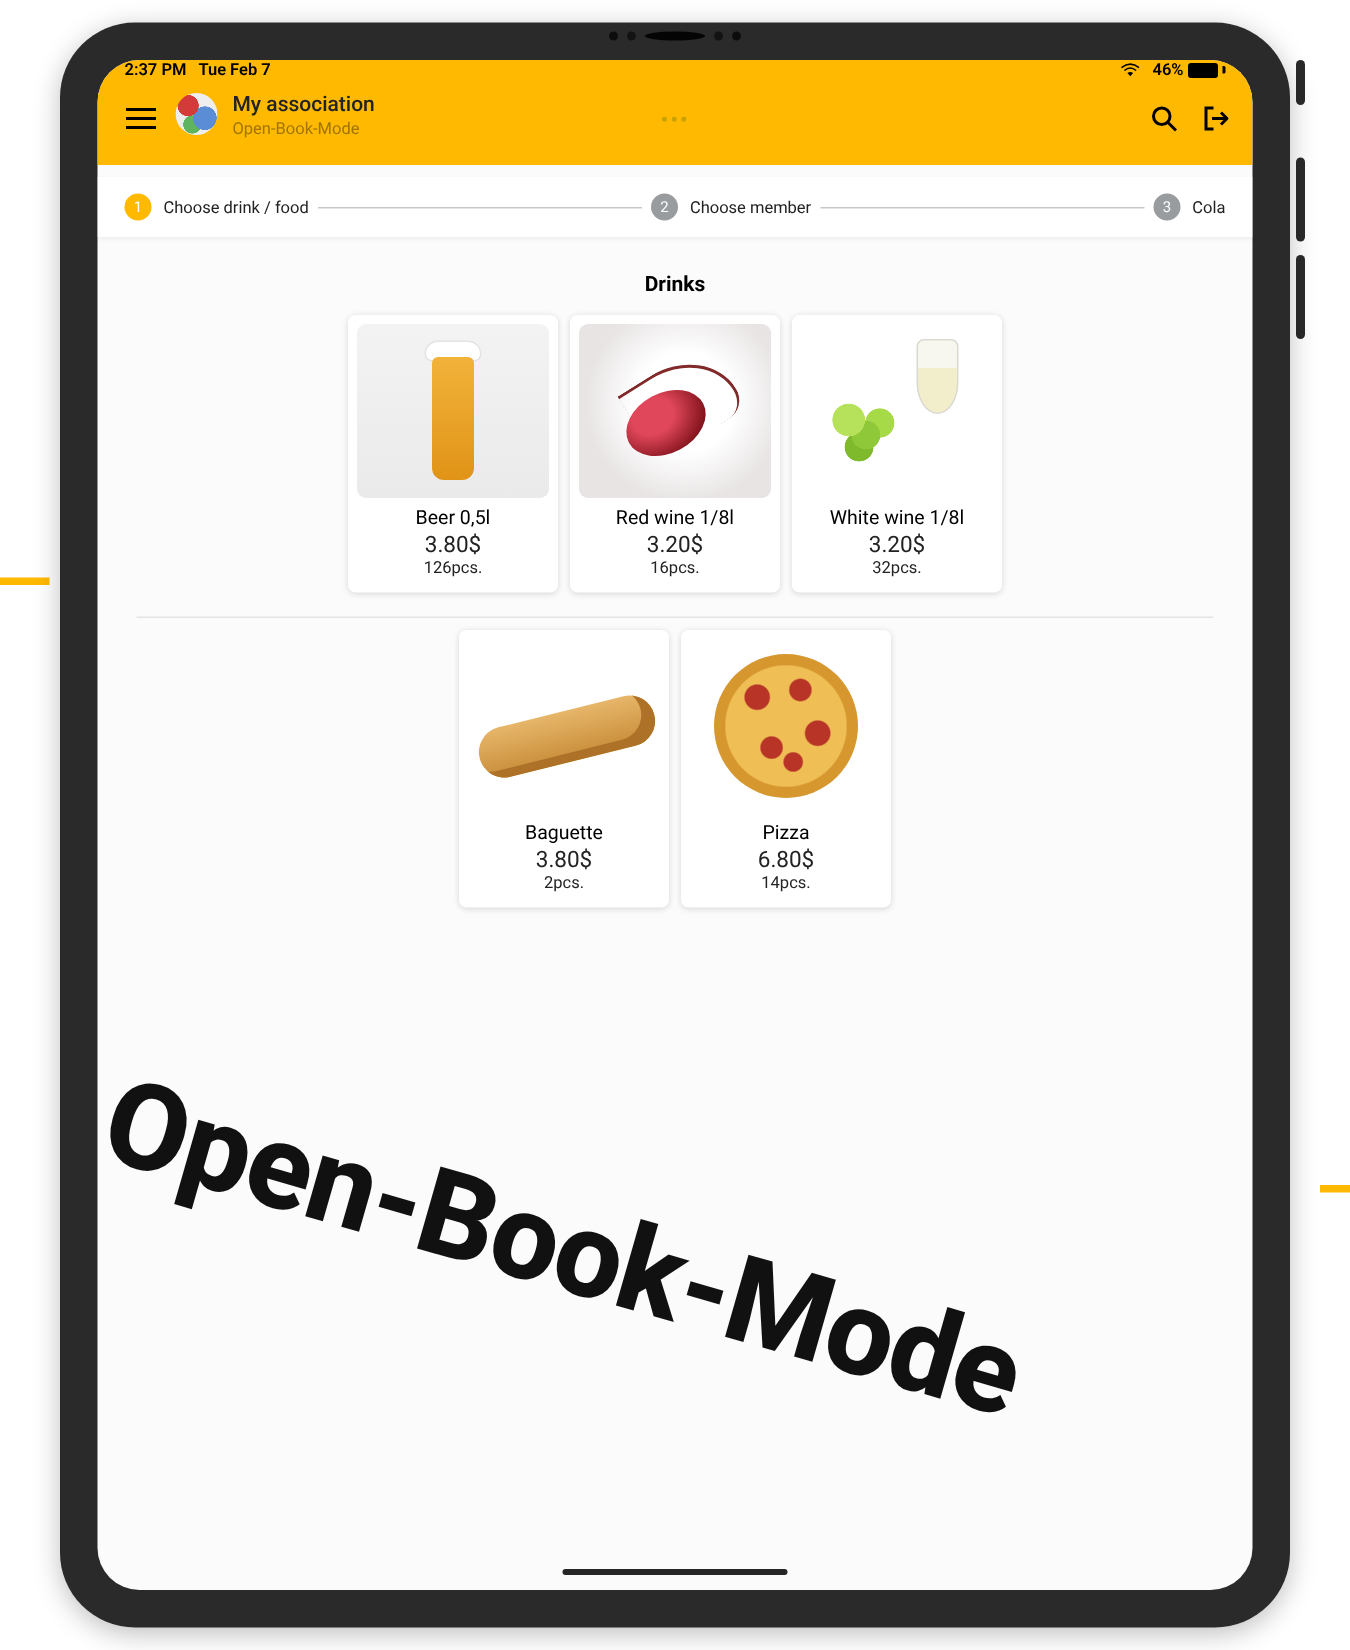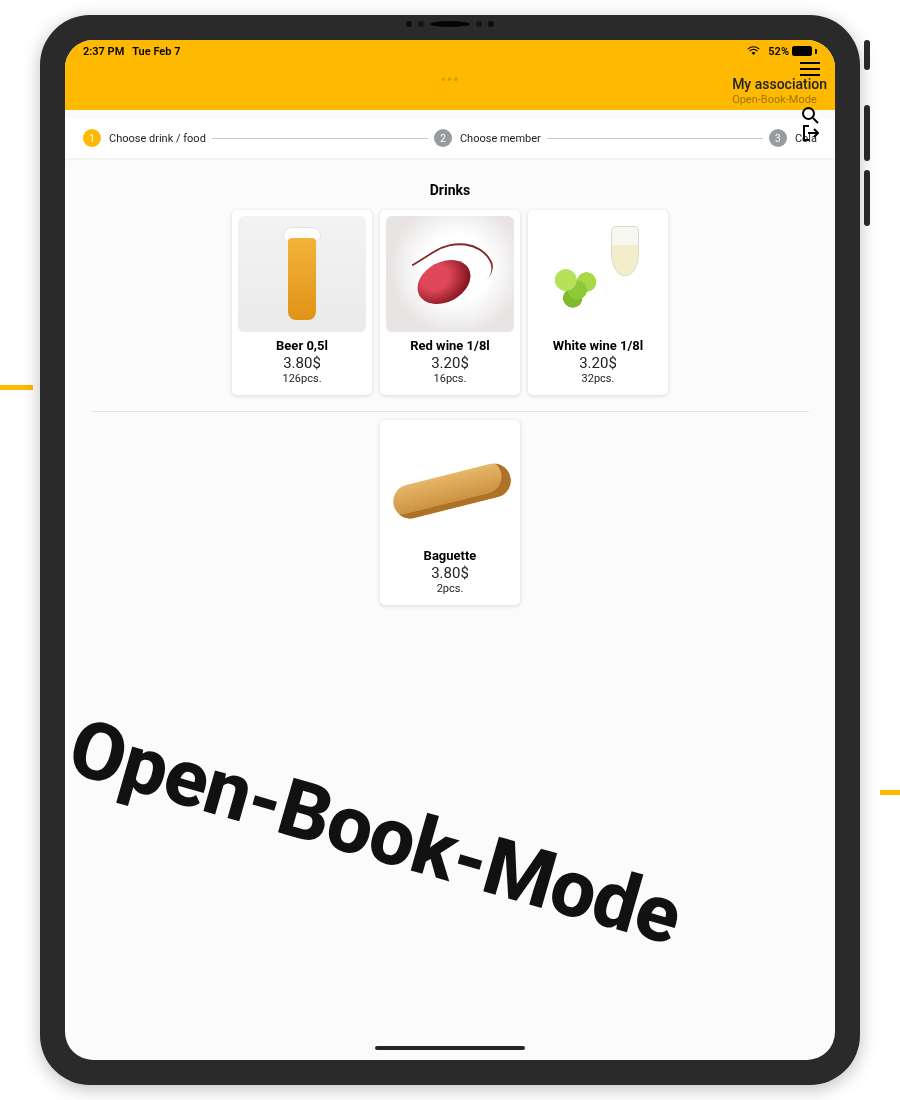--- a/index.html
+++ b/index.html
@@ -39,29 +39,29 @@
   .sensors{position:absolute;top:6px;left:50%;transform:translateX(-50%);display:flex;gap:6px;align-items:center;z-index:5;}
   .sensors span{display:inline-block;background:#000;border-radius:50%;}
   .dot1{width:6px;height:6px;opacity:.7}
   .dot2{width:6px;height:6px;opacity:.55}
   .pill{width:40px;height:6px;border-radius:3px;opacity:.9}
   .dot3{width:6px;height:6px;opacity:.55}
   .dot4{width:6px;height:6px;opacity:.7}
   .ellipsis-top{position:absolute;top:30px;left:50%;transform:translateX(-50%);color:#c9a100;font-size:16px;letter-spacing:1px;z-index:3;}
 
   
-  .status{position:absolute;top:0;left:0;right:0;height:22px;background:var(--accent);display:flex;justify-content:space-between;align-items:center;padding:0 18px;font-size:11px;font-weight:600;z-index:2;}
+  .status{position:absolute;top:0;left:0;right:0;height:22px;background:var(--accent);display:flex;justify-content:space-between;align-items:flex-start;padding:0 18px;font-size:11px;font-weight:600;z-index:2;}
   .status .left, .status .right{display:flex;gap:8px;align-items:center;}
   .wifi{width:13px;height:10px;}
   .batt{display:flex;align-items:center;gap:3px;}
   .batt-body{width:20px;height:10px;border:1px solid #000;border-radius:2px;position:relative;background:#000;}
   .batt-tip{width:2px;height:5px;background:#000;border-radius:0 1px 1px 0;}
 
   
-  .header{position:absolute;top:22px;left:0;right:0;height:48px;background:var(--accent);display:flex;align-items:flex-end;padding:0 8px 12px 12px;z-index:2;flex-direction:column;}
+  .header{position:absolute;top:22px;left:0;right:0;height:48px;background:var(--accent);display:flex;align-items:flex-start;padding:0 8px 12px 12px;z-index:2;}
   .menu-icon,.search-icon,.logout-icon{width:34px;height:34px;display:flex;align-items:center;justify-content:center;cursor:pointer;}
   .avatar{width:28px;height:28px;border-radius:50%;margin-left:6px;background:
     radial-gradient(circle at 30% 30%,#d43a3a 0 25%,transparent 26%),
     radial-gradient(circle at 70% 60%,#5a8dd6 0 30%,transparent 31%),
     radial-gradient(circle at 40% 75%,#5fb45f 0 22%,transparent 23%),
     #eee;
   }
   .title-block{margin-left:10px;line-height:1.2;}
   .title{font-size:14px;font-weight:500;color:#222;}
   .subtitle{font-size:11px;color:#a07400;}
@@ -74,21 +74,21 @@
   .step.active .step-num{background:var(--accent);}
   .step-label{font-size:11px;color:#222;white-space:nowrap;text-align:center;}
   .step-line{flex:1;height:1px;background:var(--grey-light);margin:0 6px;}
 
   
   .content{position:absolute;top:118px;left:0;right:0;bottom:0;overflow:auto;padding:18px 26px 0;}
   .section-title{text-align:center;font-size:14px;font-weight:700;margin:6px 0 12px;}
   .grid{display:flex;justify-content:center;gap:8px;flex-wrap:wrap;}
   .card{width:140px;background:var(--card);border-radius:5px;box-shadow:0 1px 4px rgba(0,0,0,.15);padding:6px 6px 10px;text-align:center;cursor:pointer;}
   .card-img{width:100%;height:116px;border-radius:6px;background:#efefef;position:relative;overflow:hidden;}
-  .card-name{font-size:13px;font-weight:700;margin-top:6px;}
+  .card-name{font-size:13px;font-weight:400;margin-top:6px;}
   .card-price{font-size:15px;color:#222;margin-top:1px;}
   .card-qty{font-size:11px;color:#222;}
 
   .divider{height:1px;background:#e4e4e4;margin:16px 0 8px;}
 
   
   .beer{background:linear-gradient(#f3f3f3,#eaeaea);}
   .beer::before{content:"";position:absolute;left:50%;top:12px;transform:translateX(-50%);width:36px;height:12px;background:#fff;border-radius:8px 8px 4px 4px;box-shadow:0 0 0 1px #e3e3e3;}
   .beer::after{content:"";position:absolute;left:50%;top:22px;transform:translateX(-50%);width:28px;height:82px;background:linear-gradient(#f2b33a,#e09317);border-radius:4px 4px 8px 8px;}
   .cola{background:linear-gradient(#7d5d40 0 45%,#4a2f18 45% 100%);}
@@ -146,21 +146,21 @@
         <span>2:37 PM</span>
         <span>Tue Feb 7</span>
       </div>
       <div class="right">
         <svg class="wifi" viewBox="0 0 20 14">
           <path d="M10 13 L7 9.5 Q10 7.5 13 9.5 Z" fill="#000"></path>
           <path d="M4 7 Q10 2 16 7" stroke="#000" stroke-width="1.6" fill="none"></path>
           <path d="M1 4 Q10 -3 19 4" stroke="#000" stroke-width="1.6" fill="none"></path>
         </svg>
         <div class="batt">
-          <span>52%</span>
+          <span>46%</span>
           <span class="batt-body"></span>
             <span class="batt-tip"></span>
         </div>
       </div>
     </div>
 
     <div class="header">
       <div class="menu-icon">
         <svg width="20" height="14" viewBox="0 0 20 14">
           <rect width="20" height="2" fill="#000"></rect>
@@ -231,20 +231,26 @@
 
       <div class="divider"></div>
 
       <div class="grid">
         <div class="card">
           <div class="card-img baguette"></div>
           <div class="card-name">Baguette</div>
           <div class="card-price">3.80$</div>
           <div class="card-qty">2pcs.</div>
         </div>
+        <div class="card">
+          <div class="card-img pizza"></div>
+          <div class="card-name">Pizza</div>
+          <div class="card-price">6.80$</div>
+          <div class="card-qty">14pcs.</div>
+        </div>
       </div>
 
     </div>
 
     <div class="overlay-text">Open-Book-Mode</div>
     <div class="home-indicator"></div>
 
   </div>
 </div>
 

